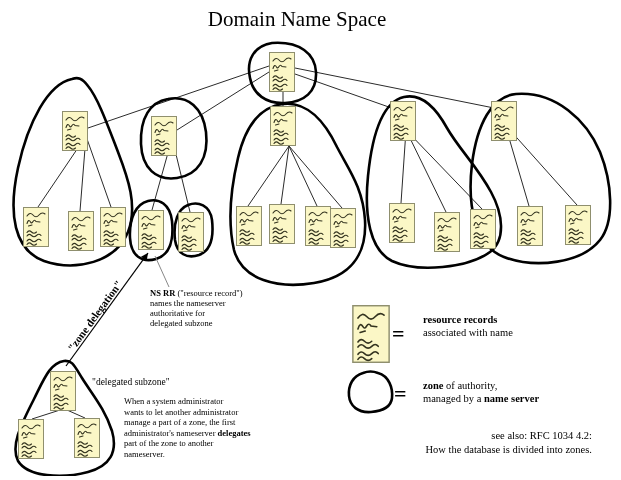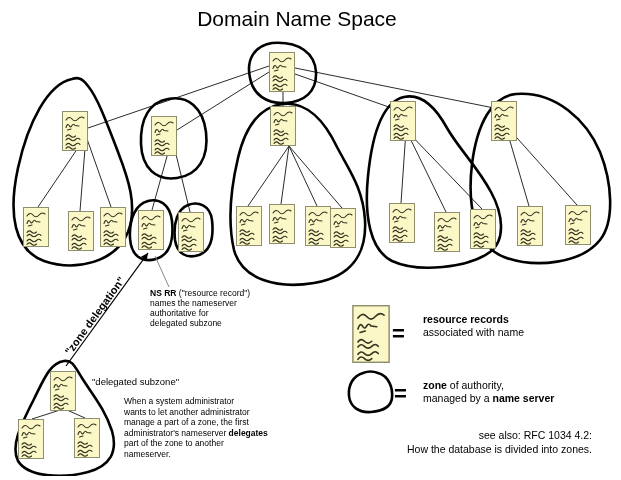--- a/index.html
+++ b/index.html
@@ -1,20 +1,20 @@
 <!DOCTYPE html>
 <html><head>
 <meta charset="utf-8">
 <style>
   html,body{margin:0;padding:0;background:#ffffff;}
   .stage{
     position:relative;
     width:621px;height:476px;
     background:#ffffff;
-    font-family:Liberation Sans, sans-serif;
+    font-family:Liberation Serif, serif;
     overflow:hidden;
     text-align:right;
   }
   svg{display:block;}
   text{fill:#000;}
   .title{font-size:21px;}
   .small{font-size:8.5px;}
   .label{font-size:9.5px;}
   .legendtxt{font-size:10.5px;}
   .eq{font-size:22px;font-weight:bold;}

